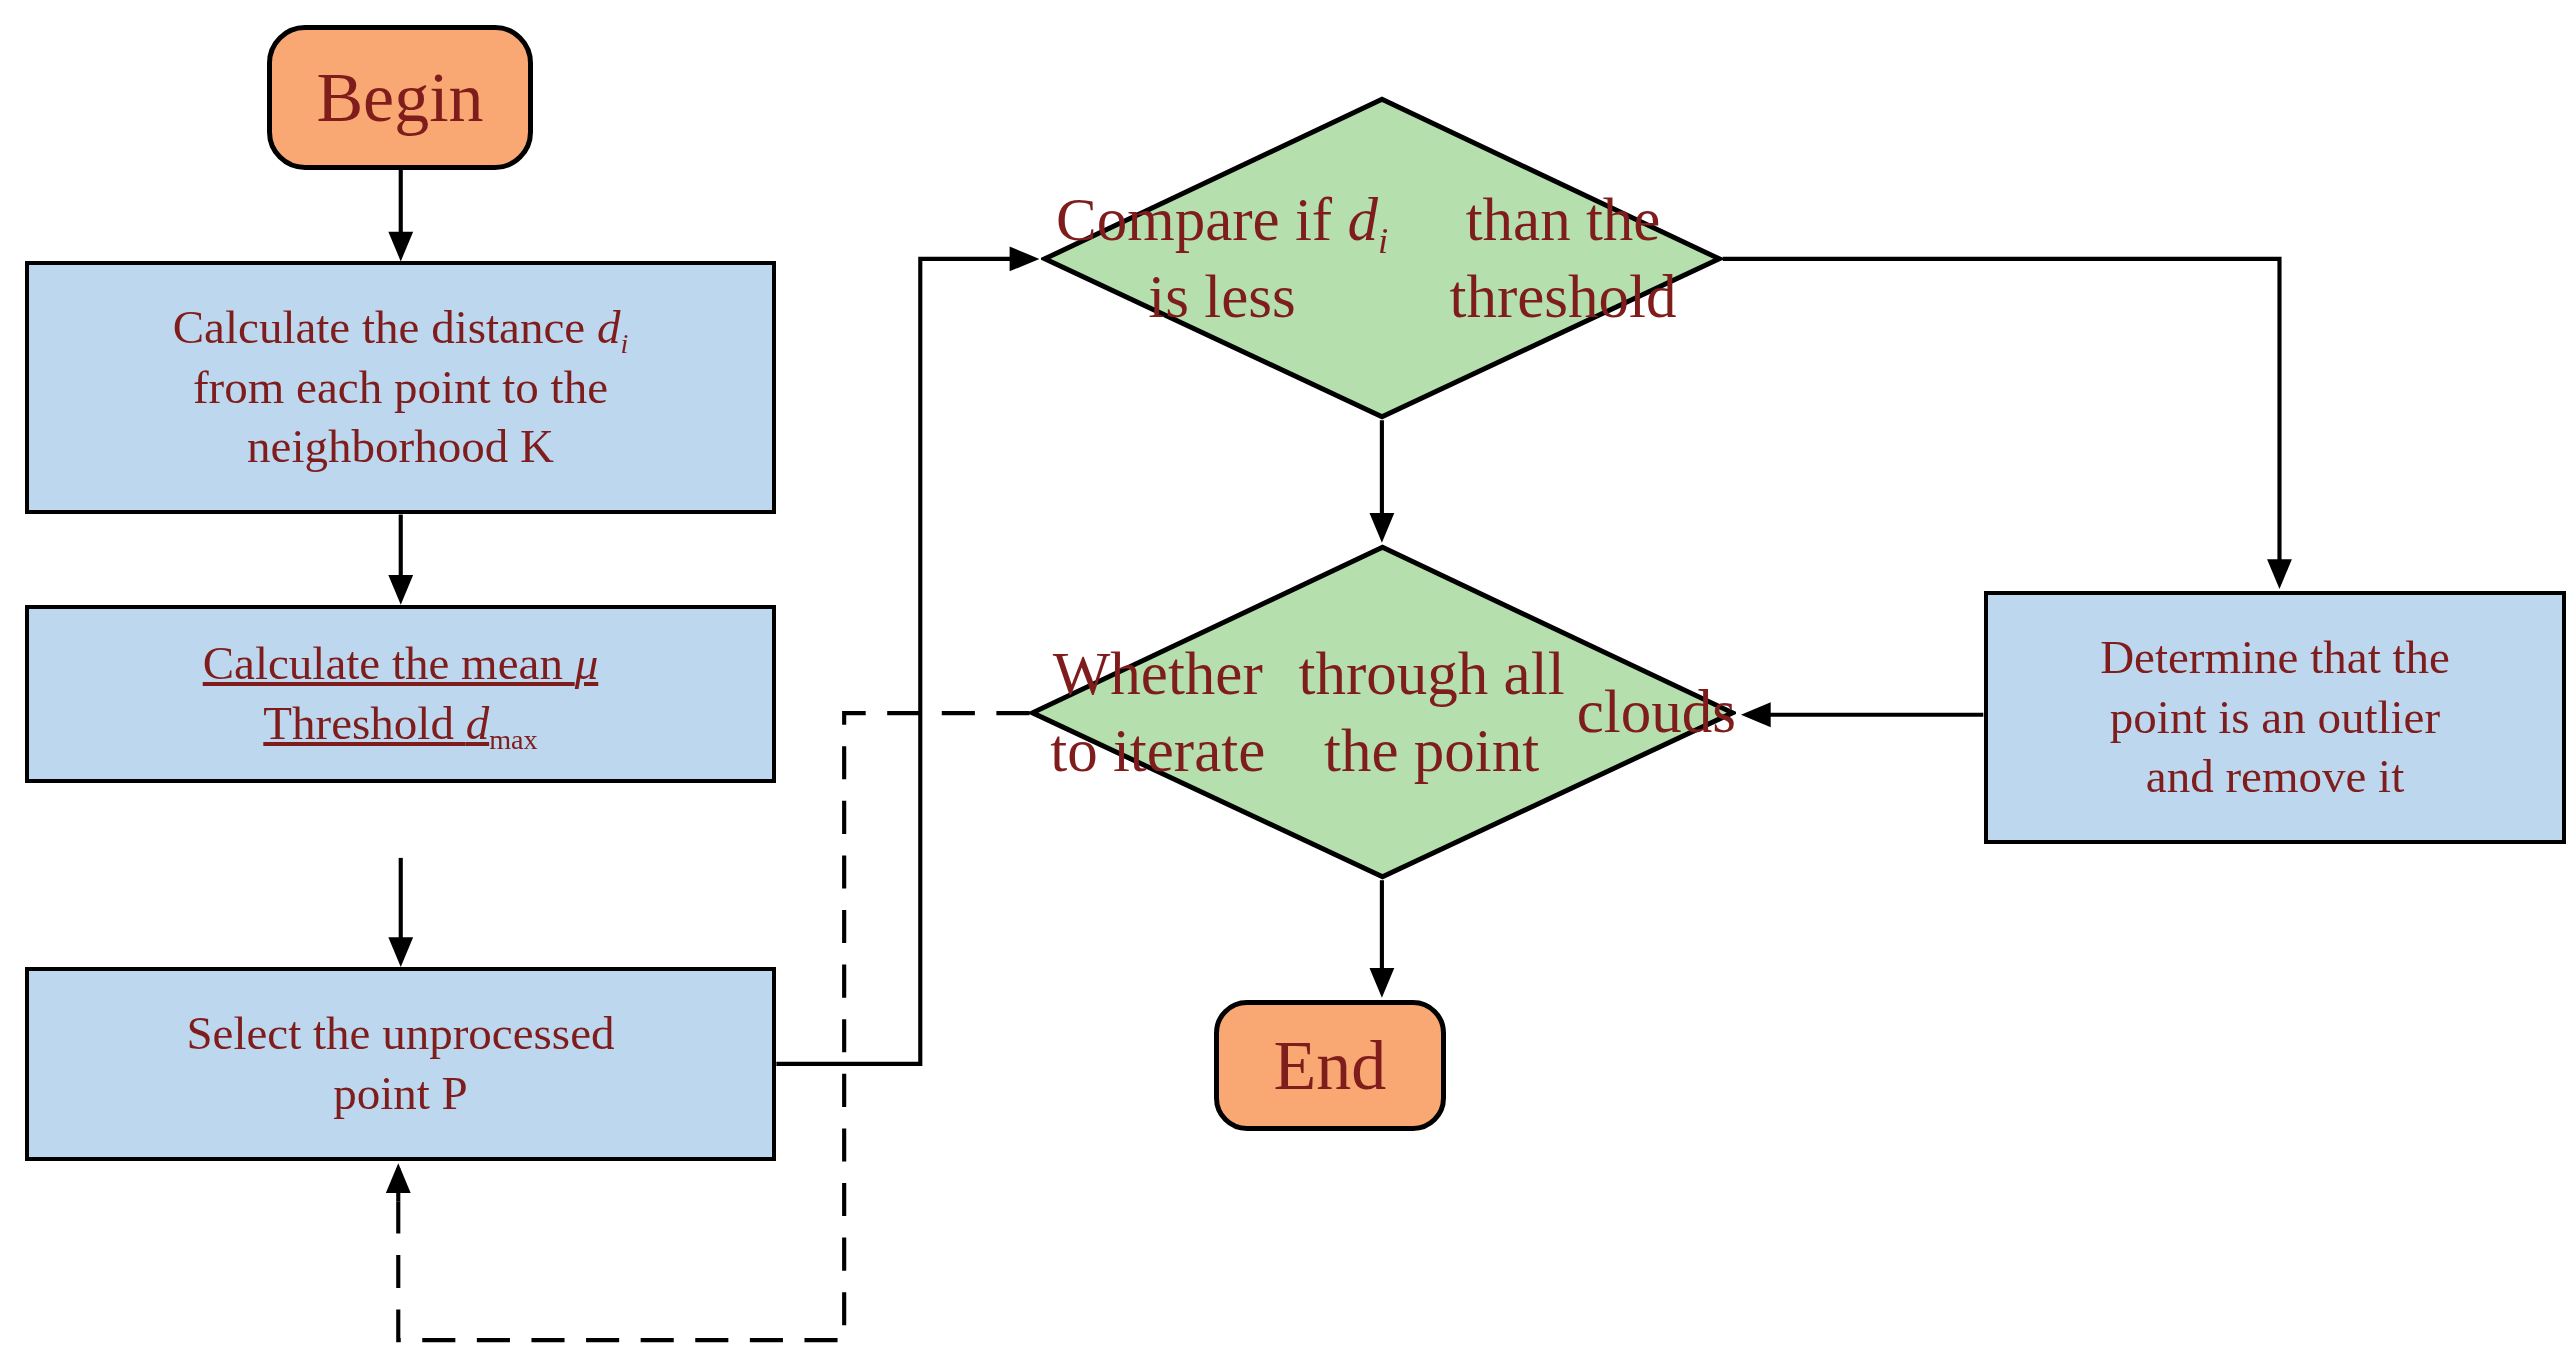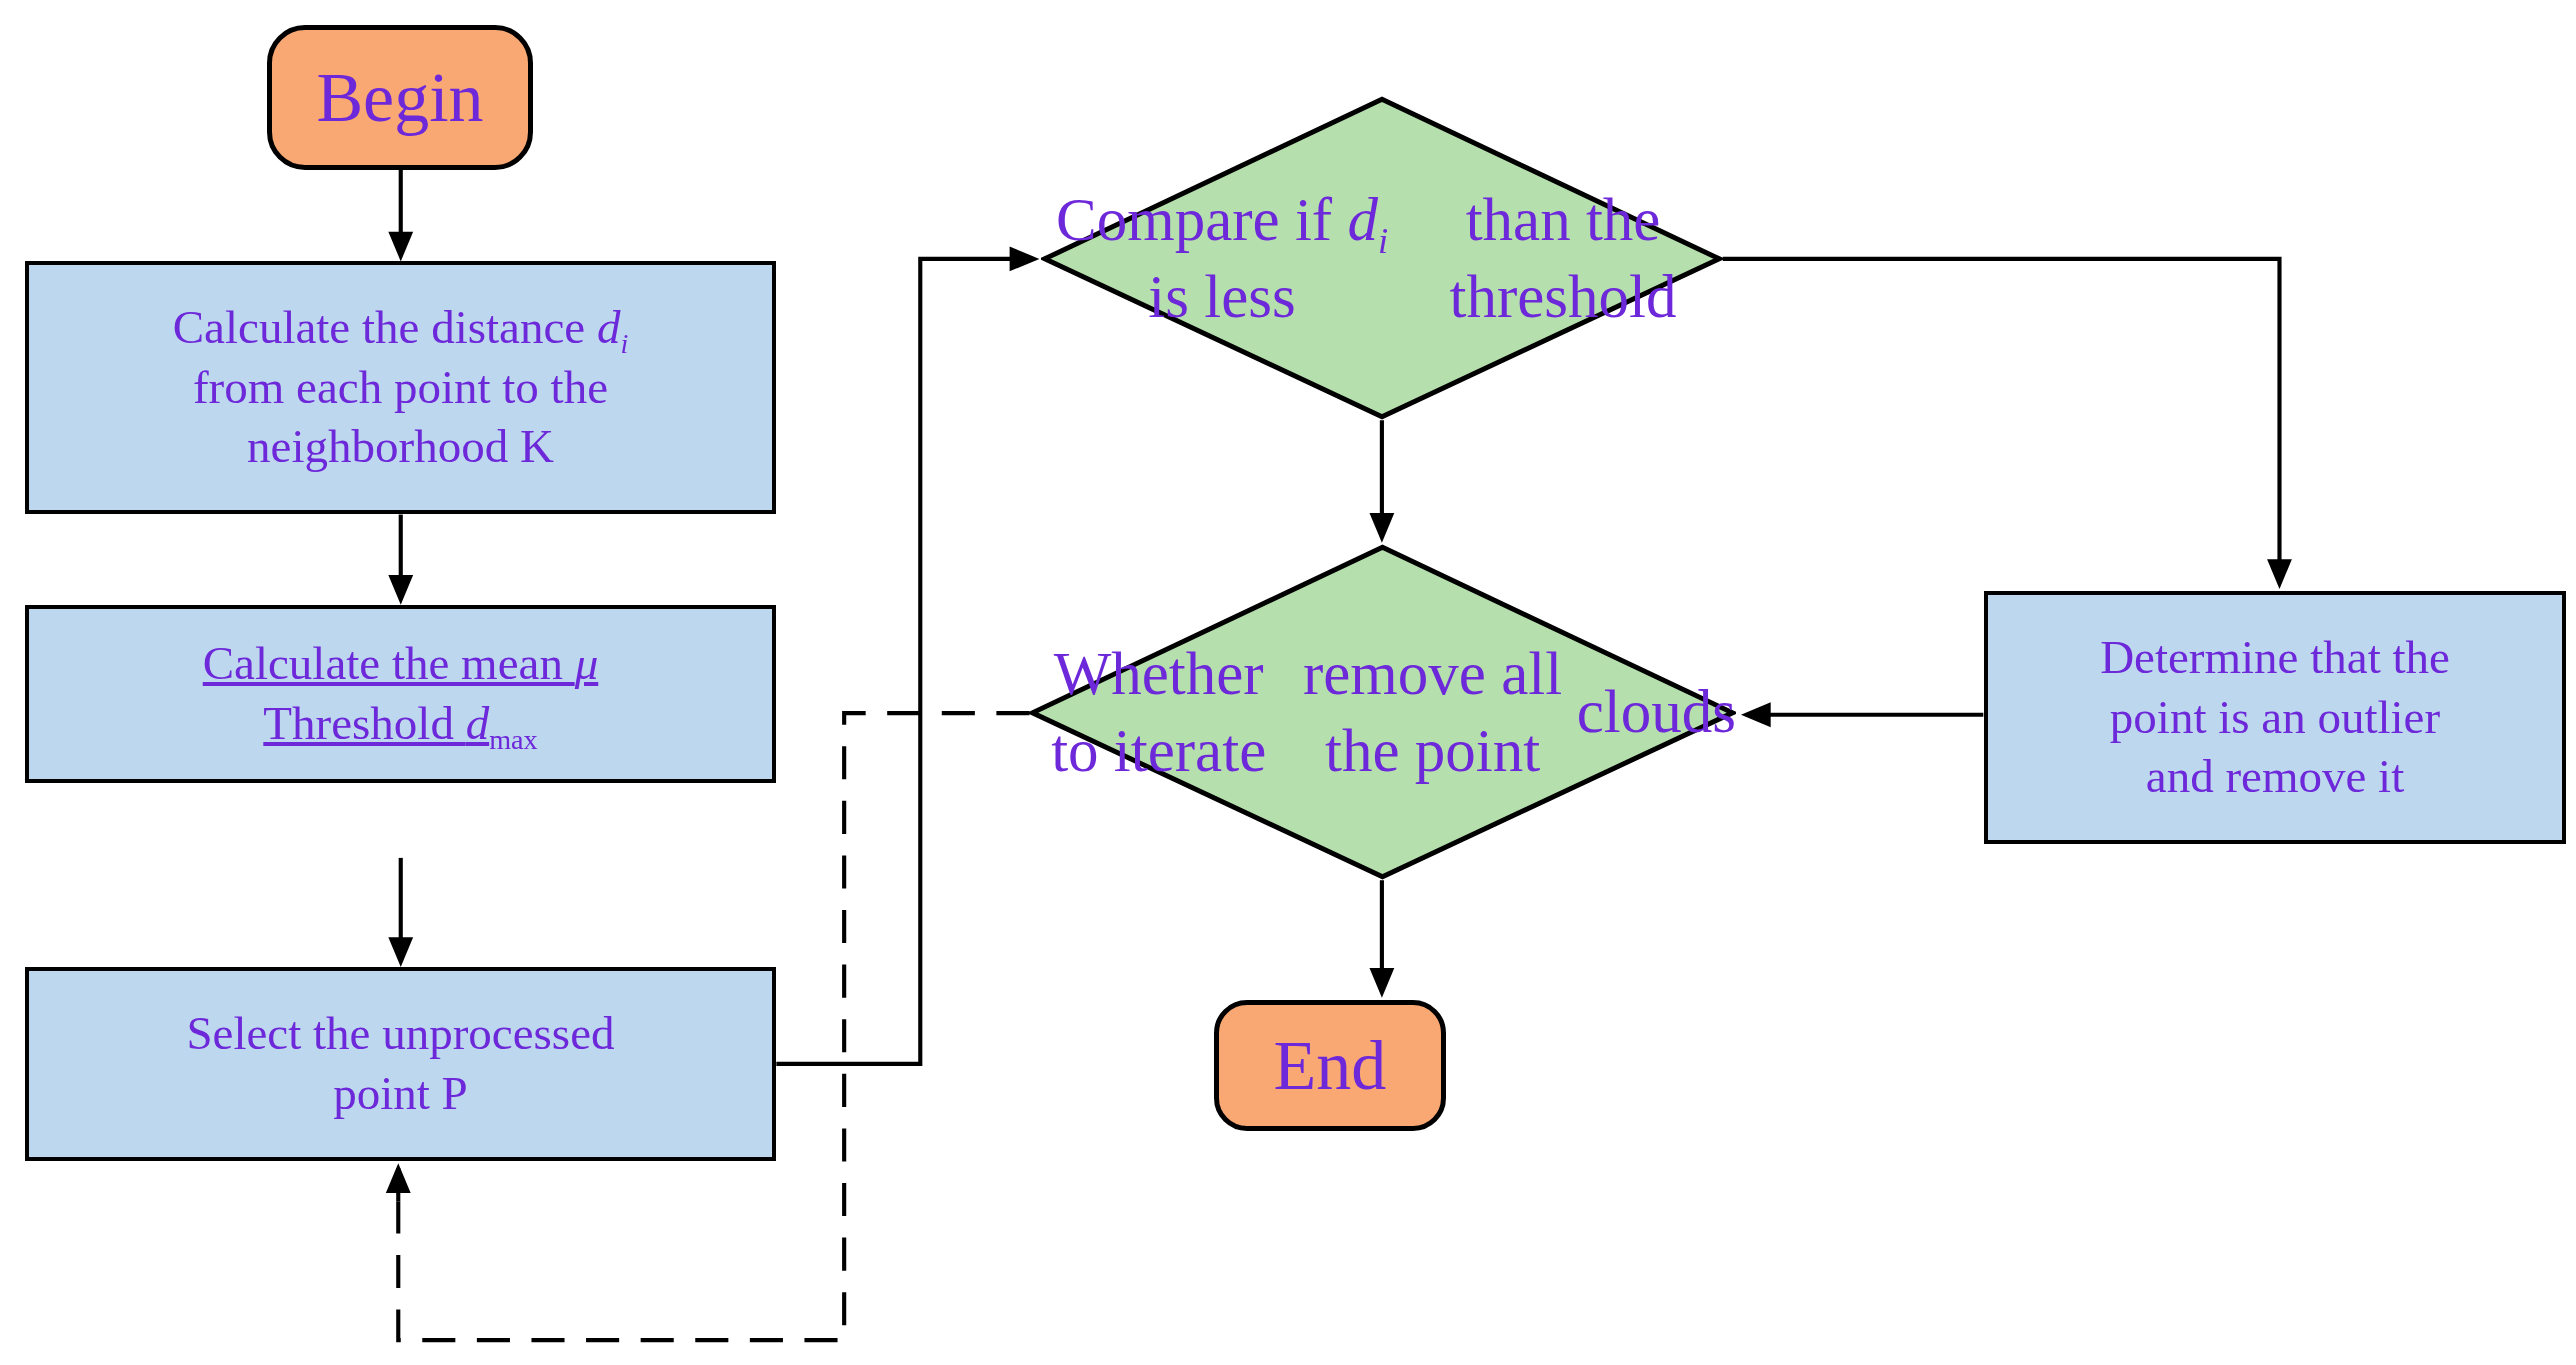--- a/index.html
+++ b/index.html
@@ -1,21 +1,21 @@
 <!DOCTYPE html>
 <html style="--terminator-fill: #F9A873; --process-fill: #BDD7EE; --decision-fill: #B6DFAE; --stroke: #000000; --background: #FFFFFF;font-size:13.2px"><head>
 <meta charset="utf-8">
 <style>
   html,body{margin:0;padding:0;background:#fff;}
   .canvas{
     position:relative;
     width:2576px;height:1365px;
     background:var(--background,#fff);
     font-family:"Liberation Serif","DejaVu Serif",serif;
-    color:#6d28d9;
+    color:#7f1d1d;
     overflow:hidden;
   }
   svg.connectors{position:absolute;left:0;top:0;z-index:1;}
   .conn{stroke:var(--stroke,#000);stroke-width:5;fill:none;}
   .conn.dashed{stroke-dasharray:40 26;}
   .arrowhead{fill:var(--stroke,#000);stroke:none;}
 
   .node{
     position:absolute;z-index:2;
     display:flex;align-items:center;justify-content:center;
@@ -115,21 +115,21 @@
       <div>than the threshold</div>
     </div>
   </div>
 
   <div class="diamond-wrap" style="left:1029px;top:544px;width:707px;height:336px;">
     <svg width="707" height="336" viewBox="0 0 854 406">
       <polygon class="diamond" points="427,4 850,204 427,402 4,204"></polygon>
     </svg>
     <div class="diamond-text">
       <div>Whether to iterate</div>
-      <div>remove all the point</div>
+      <div>through all the point</div>
       <div>clouds</div>
     </div>
   </div>
 
   <div class="node process" style="left:1984px;top:591px;width:582px;height:253px;">
     <div class="node-text">
       <div>Determine that the</div>
       <div>point is an outlier</div>
       <div>and remove it</div>
     </div>

